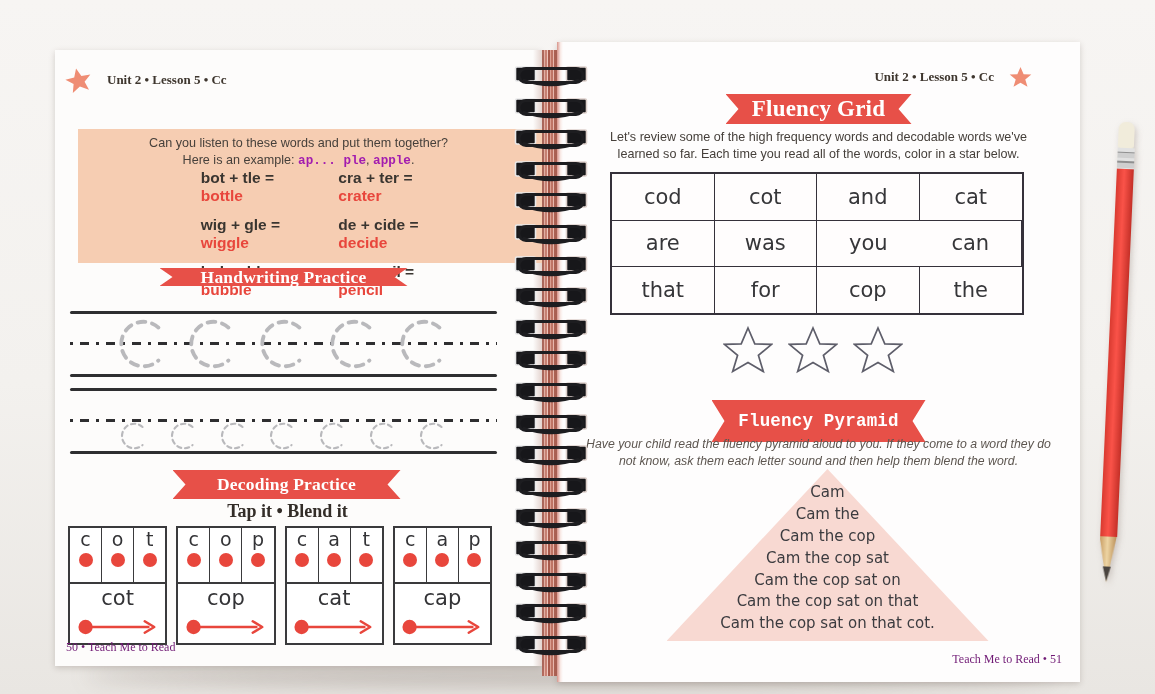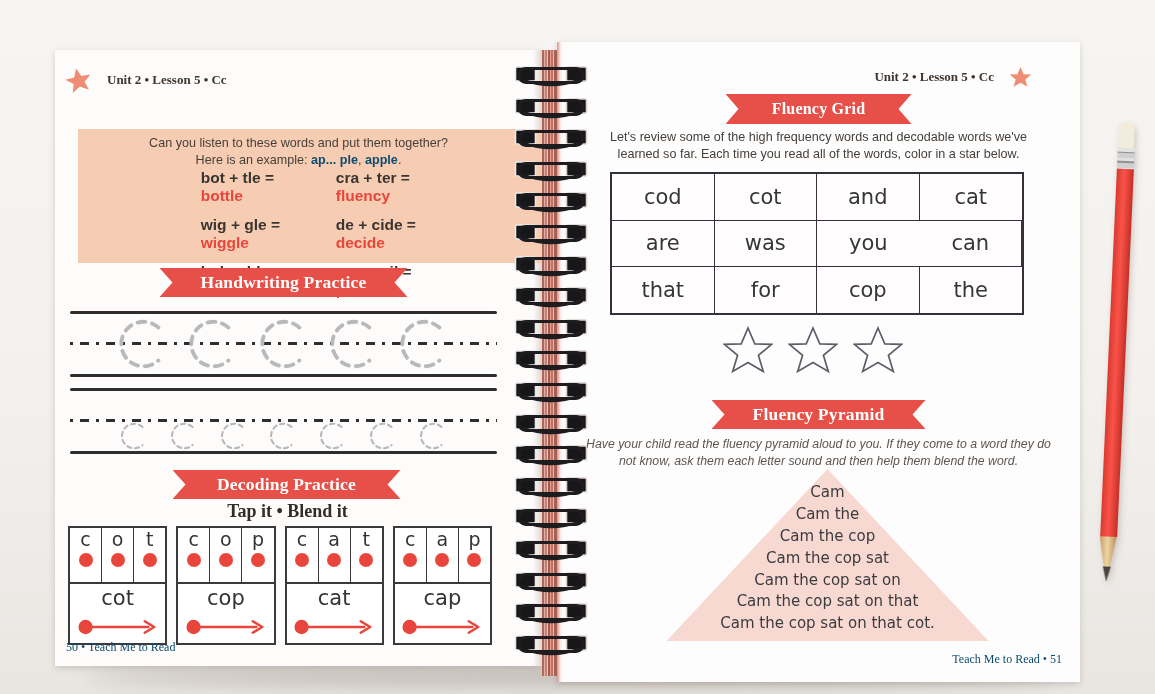--- a/index.html
+++ b/index.html
@@ -27,38 +27,38 @@
 
   
   .banner{position:absolute;left:50%;transform:translateX(-50%);color:#fff;
     background:var(--banner-red);display:flex;align-items:center;justify-content:center;
     font-family:"Liberation Serif",serif;font-weight:700;letter-spacing:.2px;z-index:2;
     clip-path:polygon(0 0,100% 0,calc(100% - 13px) 50%,100% 100%,0 100%,13px 50%);}
   .page-header{position:absolute;display:flex;align-items:center;gap:15px;
     font:700 13px "Liberation Serif",serif;color:#3e362e;z-index:2;}
   .page-header.left{top:17px;left:10px;}
   .page-header.right{top:24px;right:48px;}
-  .page-footer{position:absolute;font:12px "Liberation Serif",serif;color:#0c4a6e;z-index:2;}
+  .page-footer{position:absolute;font:12px "Liberation Serif",serif;color:#701a75;z-index:2;}
   .lp-footer{left:11px;bottom:11px;}
   .rp-footer{right:18px;bottom:15px;}
   .instr{position:absolute;left:0;right:0;text-align:center;z-index:2;
     font:12.6px/1.35 "Liberation Sans",sans-serif;color:#46403b;}
-  .instr b{color:#0c4a6e;}
+  .instr b{color:#a21caf;font-family:Liberation Mono, monospace;}
   .kid{font-family:"DejaVu Sans",sans-serif;color:#353538;}
 
   
   .banner-phono{top:50px;width:378px;height:31px;font-size:19.5px;left:calc(50% - 13px);}
   .peach-block{position:absolute;top:79px;left:23px;right:0;height:134px;background:var(--peach-block);z-index:1;}
   .phono-instr{top:85px;}
   .equations{position:absolute;top:119px;left:calc(50% - 18px);transform:translateX(-50%);
     display:grid;grid-template-columns:auto auto;column-gap:46px;row-gap:11px;justify-items:center;z-index:2;margin-left:34px;}
   .eq{font:700 15.5px "Liberation Sans",sans-serif;color:#3a3530;}
   .eq-red{color:var(--accent-red);}
 
-  .banner-hw{top:218px;width:248px;height:29px;font-size:17.5px;left:calc(50% - 15px);}
+  .banner-hw{top:218px;width:248px;height:18px;font-size:17.5px;left:calc(50% - 15px);}
   .hw-rows{position:absolute;top:261px;left:15px;right:45px;display:flex;flex-direction:column;gap:11px;z-index:2;}
   .hw-row{position:relative;height:66px;}
   .hw-line-solid{position:absolute;left:0;right:0;height:2.7px;background:#2e2e30;border-radius:2px;}
   .hw-top{top:0}.hw-bottom{bottom:0}
   .hw-line-dashed{position:absolute;left:0;right:0;top:31px;height:2.7px;
     background:repeating-linear-gradient(90deg,#2e2e30 0 3px,transparent 3px 10px,#2e2e30 10px 19px,transparent 19px 26px);}
   .hw-letters{position:absolute;inset:0;display:flex;justify-content:space-between;align-items:center;padding:0 44px;}
   .hw-letters.lower{align-items:flex-end;padding:0 48px 2px;}
 
   .banner-dec{top:420px;width:228px;height:29px;font-size:17.5px;left:calc(50% - 12px);}
@@ -68,30 +68,30 @@
   .dbox{flex:1;height:119px;border:2.6px solid #3a3a3c;background:#fff;display:flex;flex-direction:column;box-sizing:border-box;}
   .dbox-top{display:flex;height:54px;border-bottom:2px solid #3a3a3c;}
   .dcell{flex:1;display:flex;flex-direction:column;align-items:center;justify-content:flex-start;padding-top:2px;gap:3px;border-right:1.8px solid #3a3a3c;}
   .dcell:last-child{border-right:none;}
   .dletter{font:400 19px "DejaVu Sans",sans-serif;color:#333336;line-height:1.05;}
   .ddot{width:14px;height:14px;border-radius:50%;background:var(--accent-red);}
   .dbox-bottom{flex:1;display:flex;flex-direction:column;align-items:center;justify-content:space-between;padding:2px 0 7px;}
   .dword{font:400 21px "DejaVu Sans",sans-serif;color:#333336;}
 
   
-  .banner-fg{top:52px;width:186px;height:30px;font-size:16px;}
+  .banner-fg{top:52px;width:186px;height:30px;font-size:23px;}
   .fg-instr{top:87px;}
   .fgrid{position:absolute;top:130px;left:53px;width:410px;display:grid;grid-template-columns:repeat(4,1fr);
     border:2.6px solid #35313a;background:#fffdfd;z-index:2;}
   .fcell{height:45.6px;display:flex;align-items:center;justify-content:center;
     font:400 21px "DejaVu Sans",sans-serif;color:#363639;
     border-right:1.7px solid #35313a;border-bottom:1.7px solid #35313a;}
   .fcell.lc{border-right:none}.fcell.lr{border-bottom:none}
   .stars-row{position:absolute;top:284px;left:calc(50% - 6px);transform:translateX(-50%);display:flex;gap:15px;z-index:2;}
-  .banner-fp{top:358px;width:214px;height:29px;font-size:17.5px;}
+  .banner-fp{top:358px;width:214px;height:42px;font-size:17.5px;font-family:Liberation Mono, monospace;}
   .fp-instr{top:394px;font:italic 12.3px/1.4 "Liberation Sans",sans-serif;color:#5d5650;}
   .pyramid{position:absolute;top:427px;left:calc(50% + 9px);transform:translateX(-50%);
     width:322px;height:172px;background:var(--pyramid-pink);
     clip-path:polygon(50% 0,100% 100%,0 100%);z-index:2;}
   .pyr-rows{position:absolute;inset:0;display:flex;flex-direction:column;justify-content:flex-end;padding-bottom:6px;text-align:center;}
   .pyr-row{font:400 15px/21.8px "DejaVu Sans",sans-serif;color:#3b3b3f;}
 
   
   .pencil{position:absolute;left:1118px;top:122px;width:18px;height:478px;z-index:6;
     transform:rotate(2.6deg);transform-origin:50% 0;display:flex;flex-direction:column;align-items:center;
@@ -121,21 +121,21 @@
 
     <div class="instr phono-instr">
       <div>Can you listen to these words and put them together?</div>
       <div>
         <span>Here is an example: </span><b>ap... ple</b><span>, </span><b>apple</b><span>.</span>
       </div>
     </div>
 
     <div class="equations">
         <div class="eq"><span class="eq-dark">bot + tle = </span><span class="eq-red">bottle</span></div>
-        <div class="eq"><span class="eq-dark">cra + ter = </span><span class="eq-red">fluency</span></div>
+        <div class="eq"><span class="eq-dark">cra + ter = </span><span class="eq-red">crater</span></div>
         <div class="eq"><span class="eq-dark">wig + gle = </span><span class="eq-red">wiggle</span></div>
         <div class="eq"><span class="eq-dark">de + cide = </span><span class="eq-red">decide</span></div>
         <div class="eq"><span class="eq-dark">bub + ble = </span><span class="eq-red">bubble</span></div>
         <div class="eq"><span class="eq-dark">pen + cil = </span><span class="eq-red">pencil</span></div>
       </div>
 
     <div class="banner banner-hw">Handwriting Practice</div>
     <div class="hw-rows">
         <div class="hw-row">
           <div class="hw-line-solid hw-top"></div>

